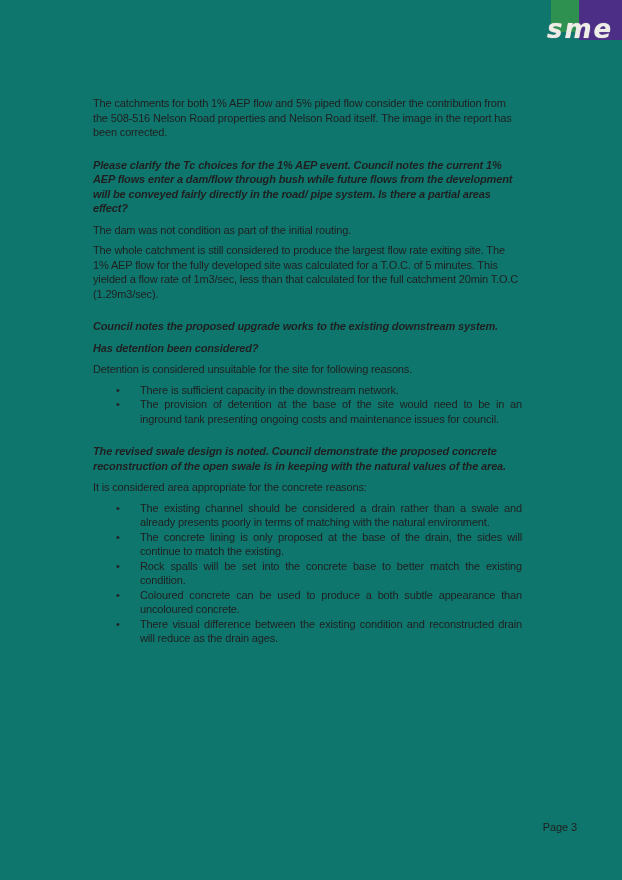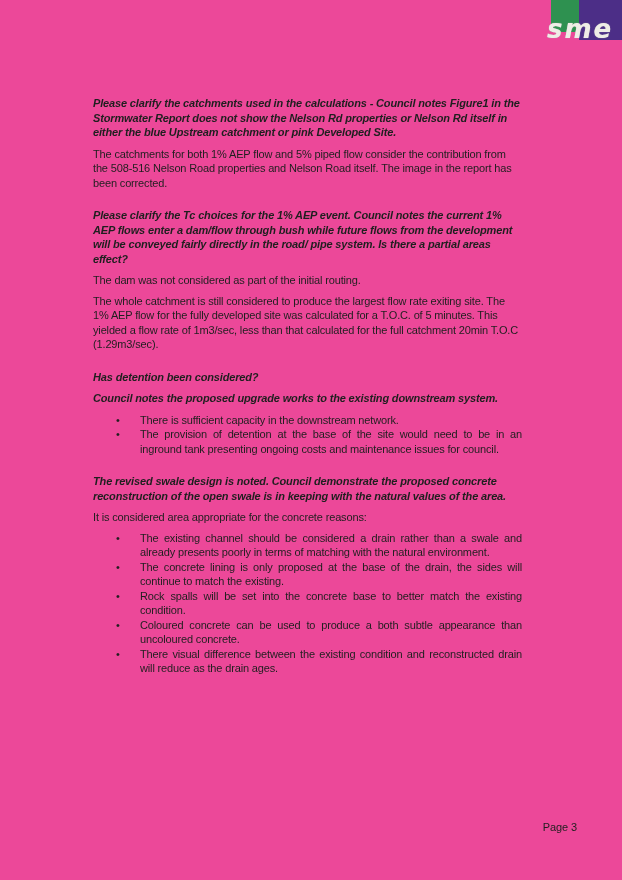--- a/index.html
+++ b/index.html
@@ -1,21 +1,21 @@
 <!DOCTYPE html>
 <html><head>
 <meta charset="utf-8">
 <style>
   html, body { margin: 0; padding: 0; background: #e9e9e9; }
   .page {
     position: relative;
     width: 622px;
     height: 880px;
     margin: 0 auto;
-    background: #ec4899;
+    background: #0f766e;
     overflow: hidden;
     font-family: "Liberation Sans", sans-serif;
     color: #1f1f1f;
   }
 
   
   .logo { position: absolute; top: 0; right: 0; width: 71px; height: 48px; }
   .logo-green  { position: absolute; left: 0;    top: 0; width: 28px; height: 32px; }
   .logo-purple { position: absolute; left: 28px; top: 0; width: 43px; height: 40px; }
   .logo-text {
@@ -65,31 +65,31 @@
 <div class="page">
 
   <div class="logo">
     <div class="logo-green" style="background: rgb(46, 145, 80);"></div>
     <div class="logo-purple" style="background: rgb(76, 46, 135);"></div>
     <div class="logo-text" style="color: rgb(239, 237, 231);">sme</div>
   </div>
 
   <div class="content">
       <section class="section">
-        <p class="question">Please clarify the catchments used in the calculations - Council notes Figure1 in the Stormwater Report does not show the Nelson Rd properties or Nelson Rd itself in either the blue Upstream catchment or pink Developed Site.</p>
         <p class="answer">The catchments for both 1% AEP flow and 5% piped flow consider the contribution from the 508-516 Nelson Road properties and Nelson Road itself. The image in the report has been corrected.</p>
       </section>
       <section class="section">
         <p class="question">Please clarify the Tc choices for the 1% AEP event. Council notes the current 1% AEP flows enter a dam/flow through bush while future flows from the development will be conveyed fairly directly in the road/ pipe system. Is there a partial areas effect?</p>
-        <p class="answer">The dam was not considered as part of the initial routing.</p>
+        <p class="answer">The dam was not condition as part of the initial routing.</p>
         <p class="answer">The whole catchment is still considered to produce the largest flow rate exiting site. The 1% AEP flow for the fully developed site was calculated for a T.O.C. of 5 minutes. This yielded a flow rate of 1m3/sec, less than that calculated for the full catchment 20min T.O.C (1.29m3/sec).</p>
       </section>
       <section class="section">
+        <p class="question">Council notes the proposed upgrade works to the existing downstream system.</p>
         <p class="question">Has detention been considered?</p>
-        <p class="question">Council notes the proposed upgrade works to the existing downstream system.</p>
+        <p class="answer">Detention is considered unsuitable for the site for following reasons.</p>
         <ul class="bullets">
           <li><span class="bullet-dot">•</span><span>There is sufficient capacity in the downstream network.</span></li>
           <li><span class="bullet-dot">•</span><span>The provision of detention at the base of the site would need to be in an inground tank presenting ongoing costs and maintenance issues for council.</span></li>
         </ul>
       </section>
       <section class="section">
         <p class="question">The revised swale design is noted.  Council demonstrate the proposed concrete reconstruction of the open swale is in keeping with the natural values of the area.</p>
         <p class="answer">It is considered area appropriate for the concrete reasons:</p>
         <ul class="bullets">
           <li><span class="bullet-dot">•</span><span>The existing channel should be considered a drain rather than a swale and already presents poorly in terms of matching with the natural environment.</span></li>

